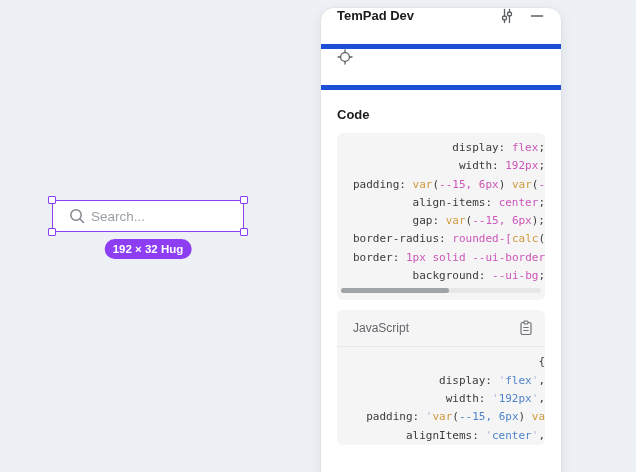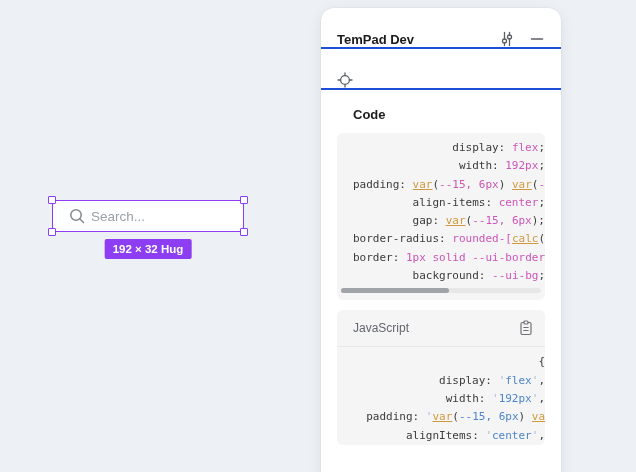--- a/index.html
+++ b/index.html
@@ -30,65 +30,65 @@
     position:absolute; width:8px; height:8px; background:#ffffff;
     border:1.5px solid #8d3df2; border-radius:1px;
   }
   .h-tl { left:48px; top:196px; }
   .h-tr { left:240px; top:196px; }
   .h-bl { left:48px; top:228px; }
   .h-br { left:240px; top:228px; }
 
   .dim-badge {
     position:absolute; top:239px; left:148px; transform:translateX(-50%);
-    height:20px; padding:0 8px; border-radius:2px; background:#8d3df2;
+    height:20px; padding:0 8px; border-radius:10px; background:#8d3df2;
     color:#ffffff; font-size:11.5px; font-weight:bold;
     display:flex; align-items:center; white-space:nowrap;
   }
 
   
   .panel {
     position:absolute; left:321px; top:8px; width:240px; height:480px;
     background:#ffffff; border-radius:13px 13px 0 0;
     box-shadow:0 0 0 0.5px rgba(0,0,0,0.05), 0 3px 14px rgba(0,0,0,0.08);
   }
   .row {
-    height:41px; display:flex; align-items:flex-end;
-    padding:0 16px; border-bottom:2px solid #1d4ed8;
+    height:41px; display:flex; align-items:flex-start;
+    padding:0 16px; border-bottom:5px solid #1d4ed8;
   }
   .row-title { flex:1; font-size:13px; font-weight:bold; color:#1b1b1b; }
   .icon-btn {
     width:16px; height:16px; color:#5c5f63; display:flex;
     align-items:center; justify-content:center; cursor:default; border:0; background:none;
   }
   .icon-btn + .icon-btn { margin-left:14px; }
   .icon-btn svg { width:16px; height:16px; display:block; }
 
-  .section-label { padding:16px 16px 10px; font-size:13px; font-weight:bold; color:#1b1b1b; line-height:17px;margin-left:16px; }
+  .section-label { padding:16px 16px 10px; font-size:13px; font-weight:bold; color:#1b1b1b; line-height:17px; }
 
   .card {
     margin:0 16px 10px; background:#f5f5f6; border-radius:6px; overflow:hidden;
   }
   .card-header {
     height:37px; display:flex; align-items:center;
     padding:0 12px 0 16px; border-bottom:1px solid #e8e8e9;
   }
   .card-title { flex:1; font-size:12px; color:#63666b; }
   .copy-btn { width:14px; height:16px; color:#6e7176; border:0; background:none; padding:0; }
   .copy-btn svg { width:14px; height:16px; display:block; }
 
   .code {
     padding:6px 0 0 16px;
     font-family:"DejaVu Sans Mono", monospace;
     font-size:11px; line-height:18.3px;
     color:#3b3b3b; white-space:pre; overflow:hidden;text-align:right;
   }
   .tok-t { color:#3b3b3b; }
   .tok-v { color:#cc55b9; }
-  .tok-f { color:#d09a3e;text-decoration:underline; }
+  .tok-f { color:#d09a3e; }
   .tok-q { color:#a9bcd8; }
   .tok-s { color:#4d84c9; }
 
   .hscroll {
     position:relative; height:5px; margin:3px 4px 7px;
     background:#e7e7e8; border-radius:3px;
   }
   .hscroll-thumb {
     position:absolute; left:0; top:0; height:5px; width:108px;
     background:#a0a3a8; border-radius:3px;

